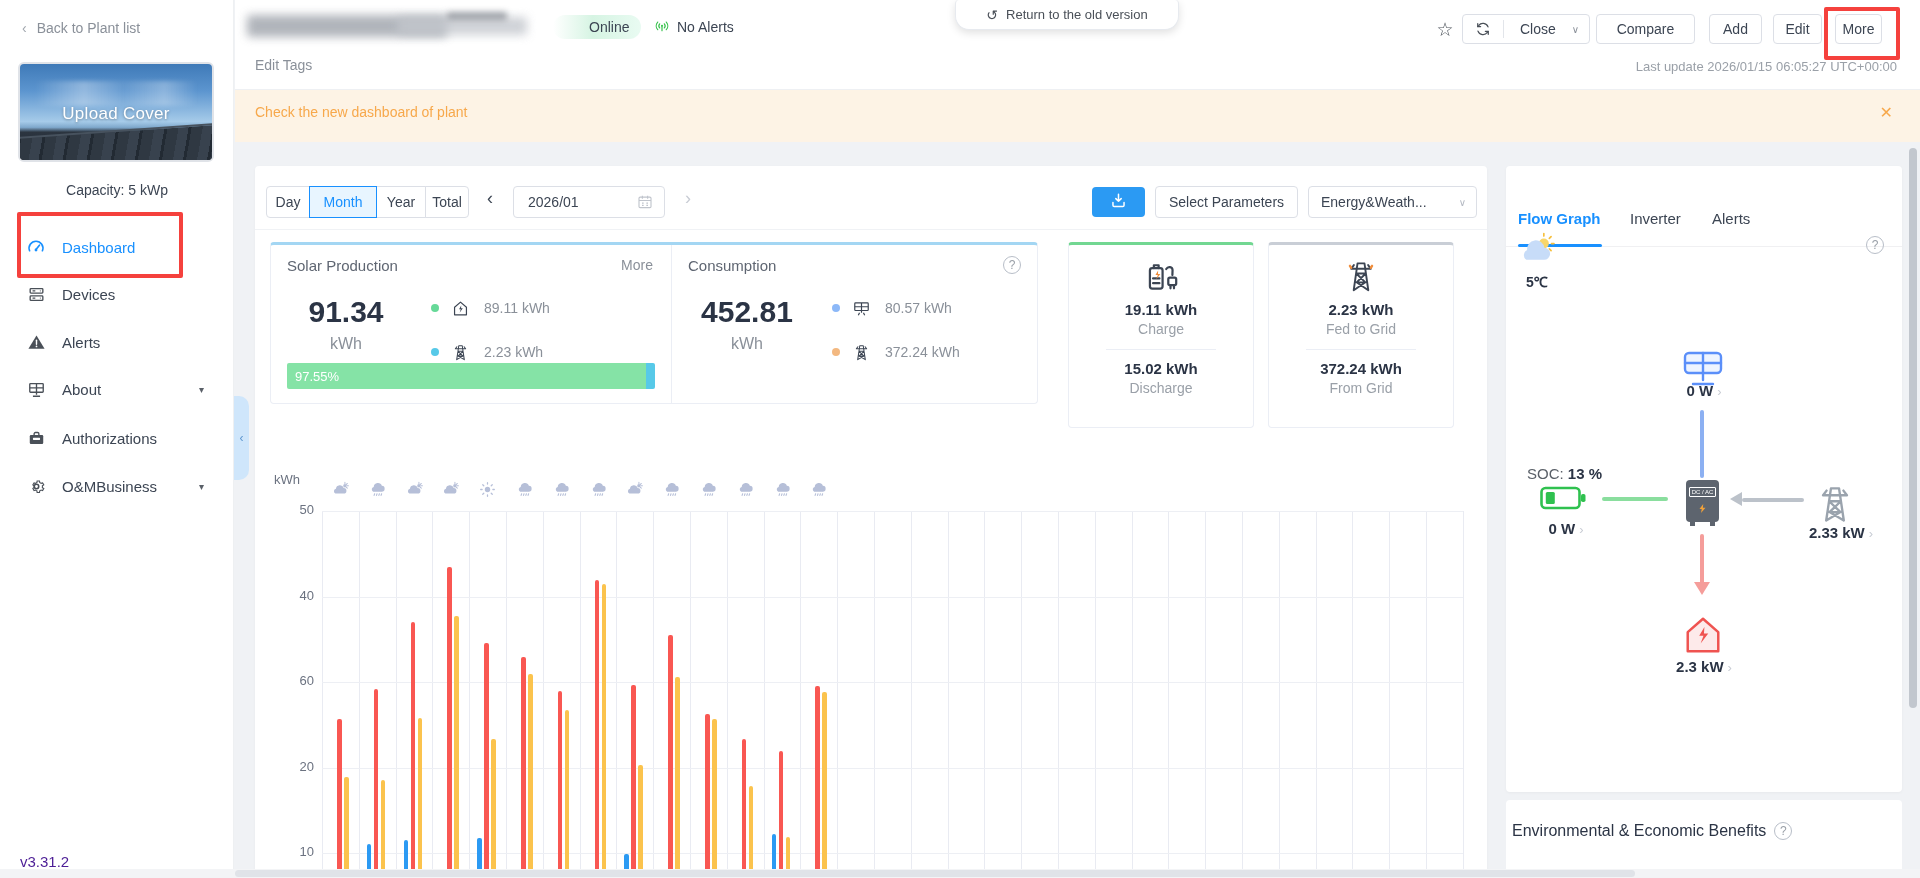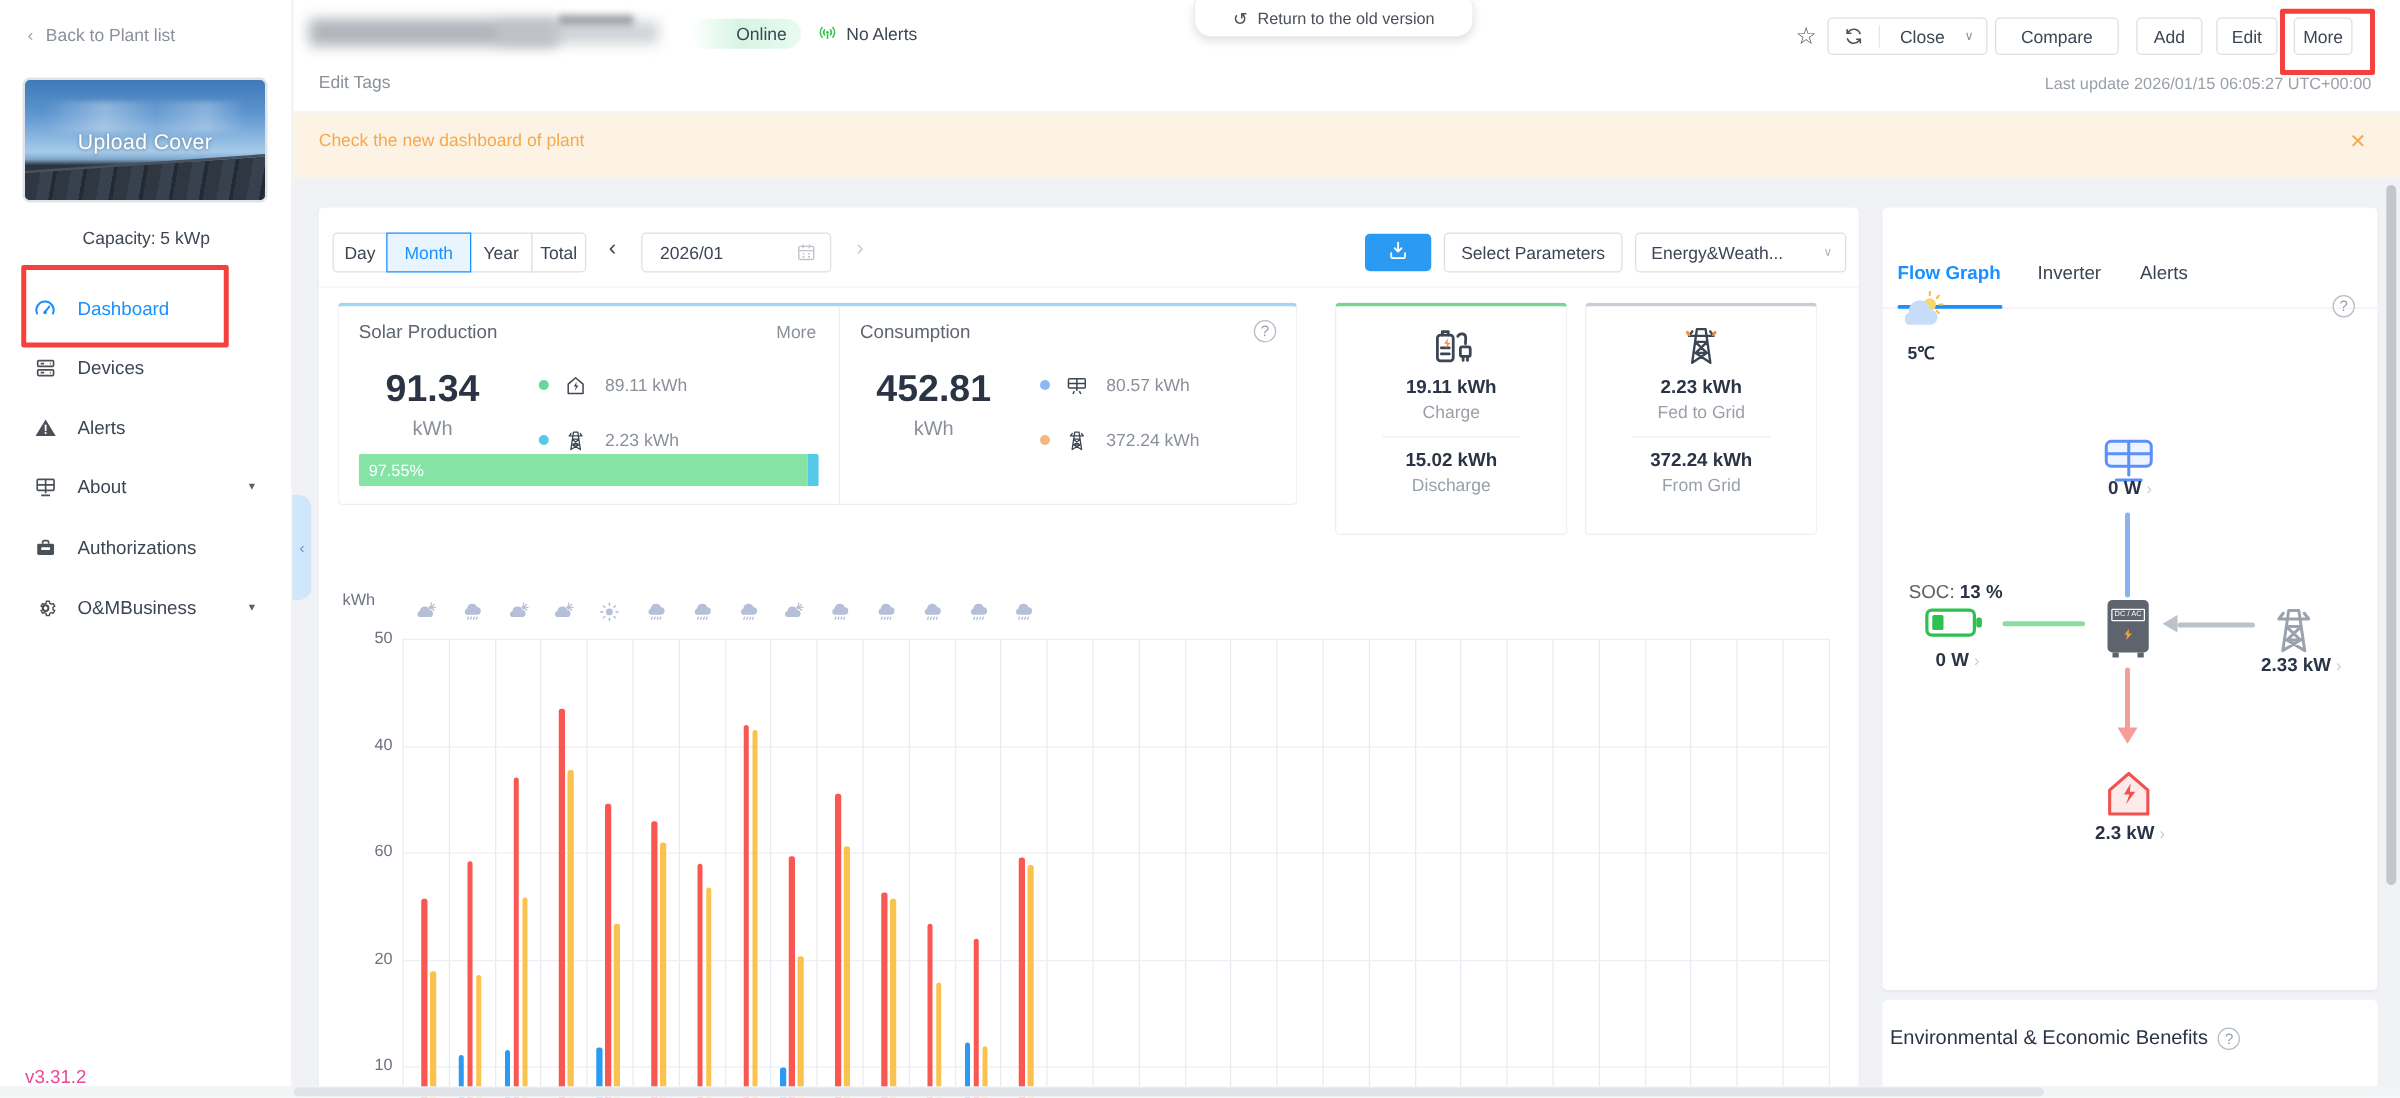--- a/index.html
+++ b/index.html
@@ -18,21 +18,21 @@
     filter:blur(2px); }
   .cover::after { content:""; position:absolute; left:-6%; right:-6%; bottom:-8px; height:36px; transform:skewY(-4deg);
     background:repeating-linear-gradient(100deg,#38424e 0 10px,#222a33 10px 13px,#2f3842 13px 24px); border-top:2px solid #47525e; }
   .cover-label { position:absolute; width:100%; top:40px; text-align:center; color:#fff; font-size:17px; letter-spacing:.3px; text-shadow:0 1px 3px rgba(0,0,0,.35); z-index:2; }
   .capacity { position:absolute; left:0; top:182px; width:234px; text-align:center; font-size:14px; color:#3c4553; }
   .nav-item { position:absolute; left:0; width:234px; height:40px; display:flex; align-items:center; padding-left:26px; cursor:pointer; font-size:15px; color:#3c4553; }
   .nav-item .nicon { width:20px; height:20px; margin-right:16px; display:inline-flex; align-items:center; justify-content:center; color:#4a5058; flex:0 0 20px; }
   .nav-item.active { color:#1890ff; }
   .nav-caret { position:absolute; right:30px; font-size:10px; color:#5a6068; }
   .annotation-dashboard { position:absolute; left:17px; top:212px; width:166px; height:66px; border:4px solid #f5413d; border-radius:2px; z-index:9; pointer-events:none; }
-  .version { position:absolute; left:20px; bottom:8px; font-size:15px; color:#ec4899; }
+  .version { position:absolute; left:20px; bottom:8px; font-size:15px; color:#4c1d95; }
   .collapse-handle { position:absolute; left:234px; top:396px; width:15px; height:84px; background:#cfe6fb; border-radius:0 10px 10px 0; z-index:6;
     display:flex; align-items:center; justify-content:center; color:#5f97cf; font-size:12px; cursor:pointer; }
 
   
   .topbar { position:absolute; left:235px; top:0; width:1685px; height:90px; background:#fff; border-bottom:1px solid #eef0f3; z-index:3; }
   .name-blur { position:absolute; left:12px; top:12px; width:330px; height:28px; }
   .name-blur .b1 { position:absolute; left:0; top:3px; width:200px; height:22px; background:#9da2aa; border-radius:3px; filter:blur(5px); opacity:.8; }
   .name-blur .b2 { position:absolute; left:150px; top:5px; width:130px; height:18px; background:#c3c7cd; border-radius:3px; filter:blur(5px); opacity:.8; }
   .name-blur .b3 { position:absolute; left:200px; top:0px; width:60px; height:8px; background:#7d828a; border-radius:2px; filter:blur(3px); opacity:.7; }
   .online-pill { position:absolute; left:318px; top:15px; height:24px; padding:0 12px 0 36px; display:flex; align-items:center;

